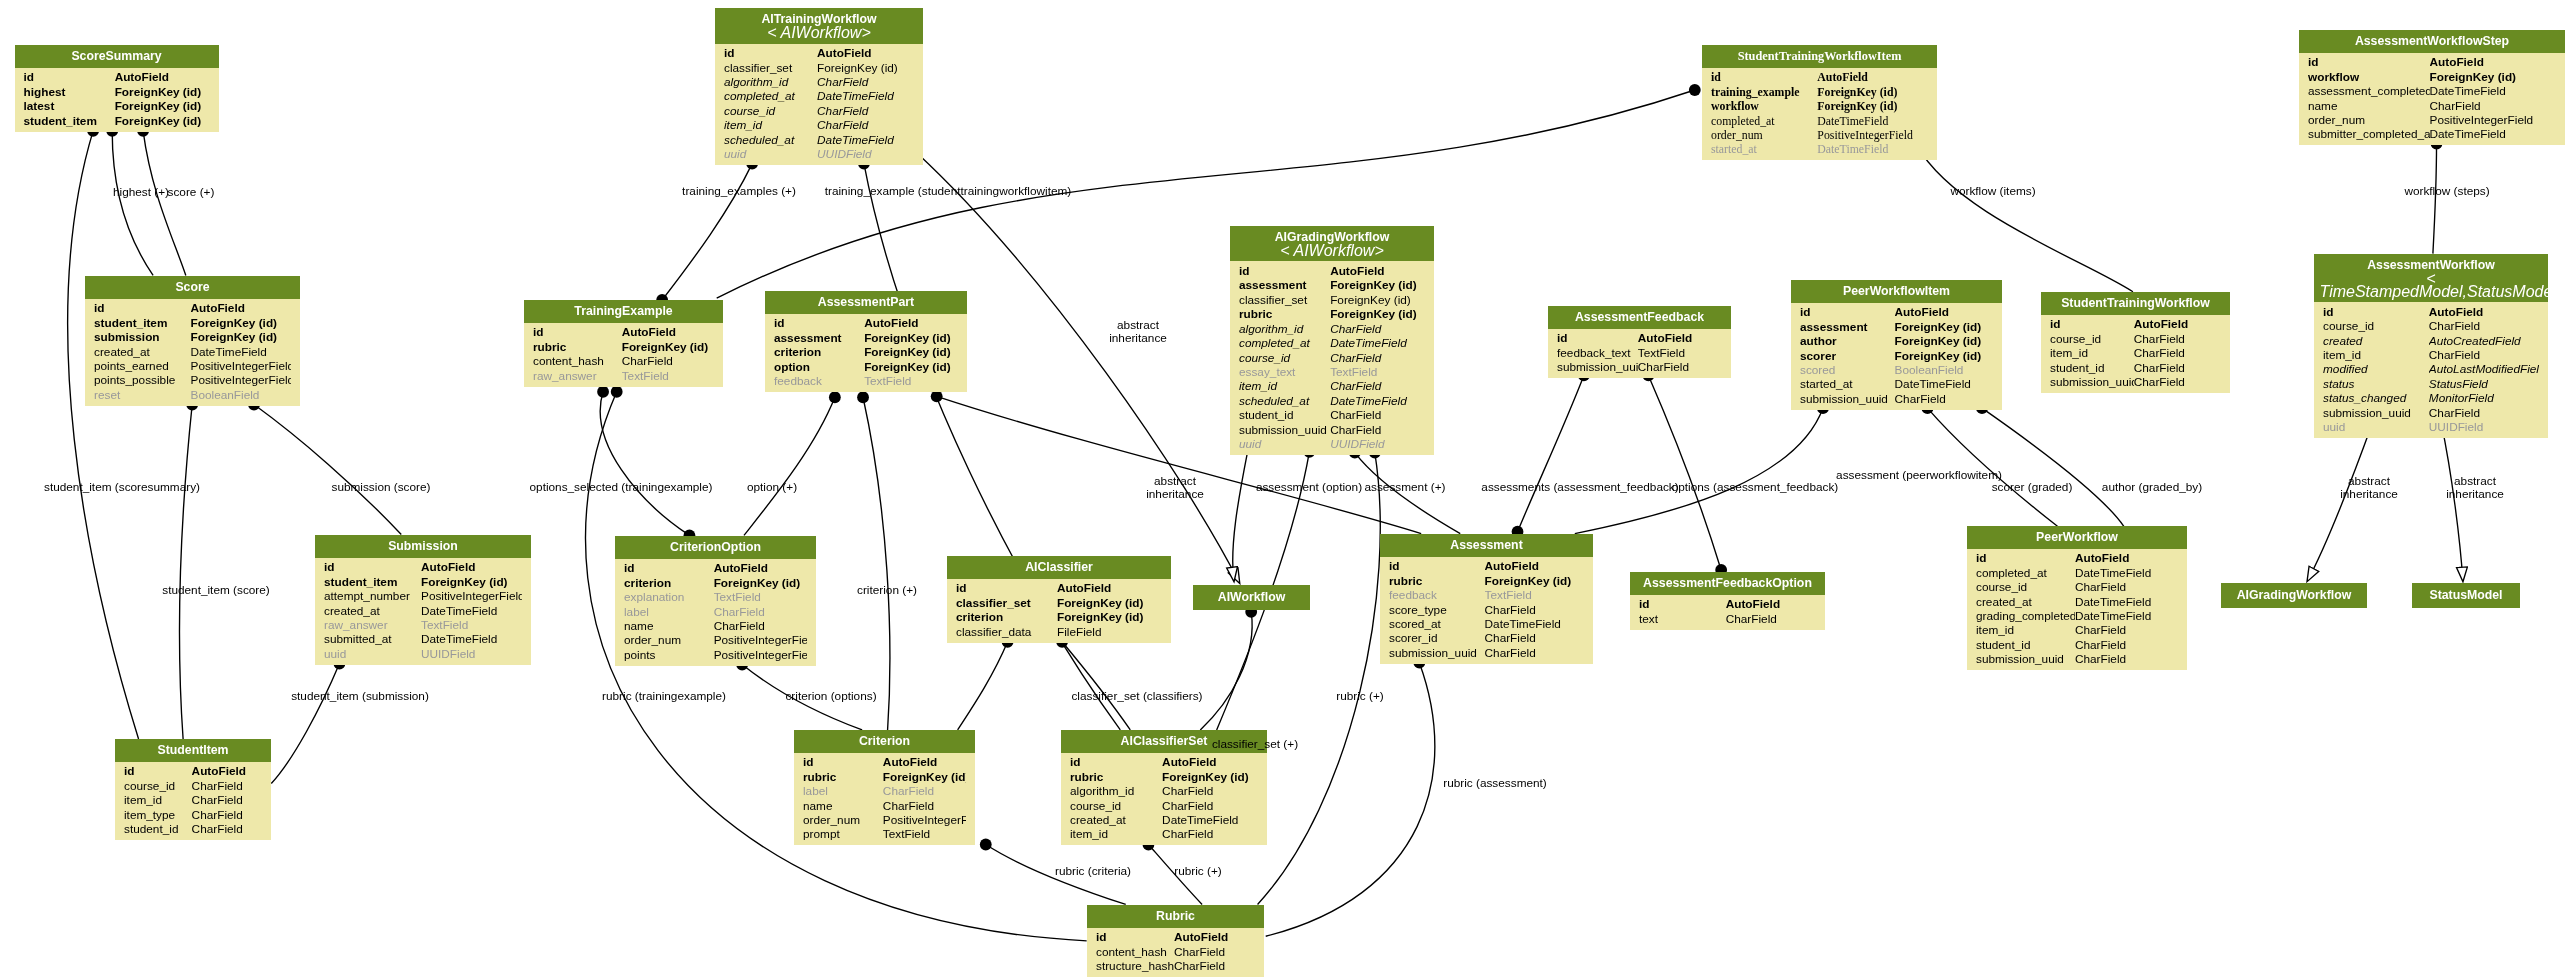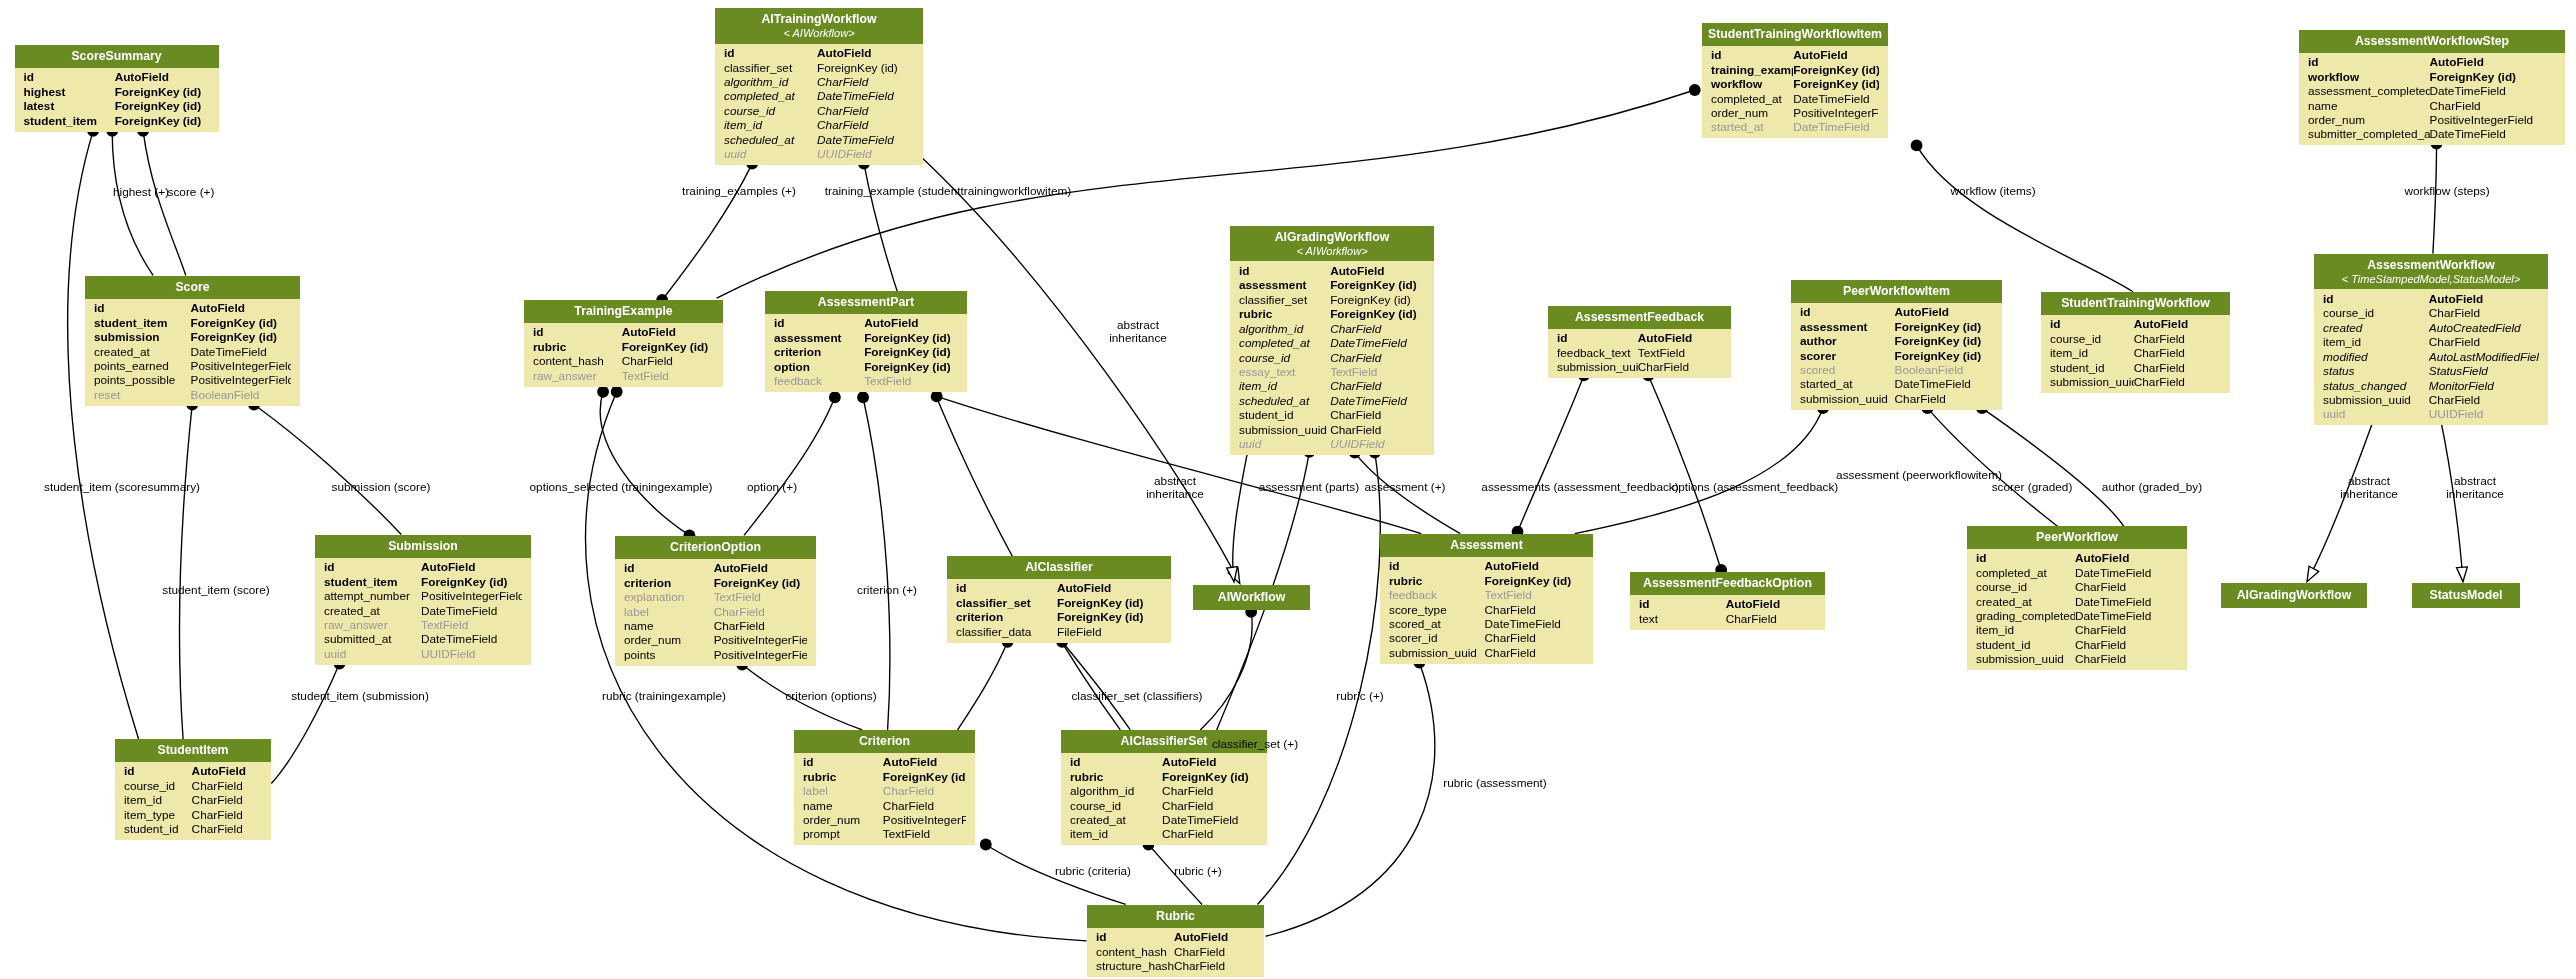--- a/index.html
+++ b/index.html
@@ -3,21 +3,21 @@
 <meta charset="utf-8">
 <style>
   html,body{margin:0;padding:0;background:#ffffff;}
   #canvas{position:relative;width:2576px;height:979px;background:#ffffff;
           font-family:"Liberation Sans","DejaVu Sans",sans-serif;overflow:hidden;}
   #edges{position:absolute;left:0;top:0;width:2576px;height:979px;}
   .edge{fill:none;stroke:#000;stroke-width:1.5px;}
   .node{position:absolute;font-size:11.8px;color:#000;}
   .node-header{background:#698b22;color:#ffffff;text-align:center;font-weight:bold;
                font-size:12.3px;line-height:15.5px;padding:3.6px 5.5px;}
-  .node-sub{font-weight:normal;font-style:italic;font-size:11px;line-height:12.7px;}
+  .node-sub{font-weight:normal;font-style:italic;font-size:16px;line-height:12.7px;}
   .node-body{background:#eee8aa;padding:2.7px 0 3.6px 0;}
   .frow{display:flex;line-height:14.4px;padding:0 9px;white-space:nowrap;}
   .fname{width:49%;overflow:hidden;}
   .ftype{width:51%;overflow:hidden;}
   .frow.bold{font-weight:bold;}
   .frow.dim{color:#98989a;}
   .frow.inh{font-style:italic;}
   .frow.inhdim{font-style:italic;color:#98989a;}
   .abstract .node-header{padding:4.5px 5.5px;}
   .edge-label{position:absolute;transform:translate(-50%,-50%);font-size:11.8px;
@@ -585,21 +585,21 @@
           <div class="frow bold">
             <span class="fname">id</span>
             <span class="ftype">AutoField</span>
           </div>
           <div class="frow normal">
             <span class="fname">text</span>
             <span class="ftype">CharField</span>
           </div>
         </div>
       </div>
-      <div class="node" style="left: 1702px; top: 23px; width: 186px;">
+      <div class="node" style="left: 1702px; top: 45px; width: 235px; font-family: Liberation Serif, serif;">
         <div class="node-header">
           <div>StudentTrainingWorkflowItem</div>
         </div>
         <div class="node-body">
           <div class="frow bold">
             <span class="fname">id</span>
             <span class="ftype">AutoField</span>
           </div>
           <div class="frow bold">
             <span class="fname">training_example</span>
@@ -819,21 +819,21 @@
       <div class="edge-label" style="left: 360px; top: 697px;">student_item (submission)</div>
       <div class="edge-label" style="left: 739px; top: 192px;">training_examples (+)</div>
       <div class="edge-label" style="left: 1138px; top: 332px;">abstract
 inheritance</div>
       <div class="edge-label" style="left: 948px; top: 192px;">training_example (studenttrainingworkflowitem)</div>
       <div class="edge-label" style="left: 1993px; top: 192px;">workflow (items)</div>
       <div class="edge-label" style="left: 621px; top: 488px;">options_selected (trainingexample)</div>
       <div class="edge-label" style="left: 664px; top: 697px;">rubric (trainingexample)</div>
       <div class="edge-label" style="left: 772px; top: 488px;">option (+)</div>
       <div class="edge-label" style="left: 887px; top: 591px;">criterion (+)</div>
-      <div class="edge-label" style="left: 1309px; top: 488px;">assessment (parts)</div>
+      <div class="edge-label" style="left: 1309px; top: 488px;">assessment (option)</div>
       <div class="edge-label" style="left: 1137px; top: 697px;">classifier_set (classifiers)</div>
       <div class="edge-label" style="left: 831px; top: 697px;">criterion (options)</div>
       <div class="edge-label" style="left: 1093px; top: 872px;">rubric (criteria)</div>
       <div class="edge-label" style="left: 1198px; top: 872px;">rubric (+)</div>
       <div class="edge-label" style="left: 1175px; top: 488px;">abstract
 inheritance</div>
       <div class="edge-label" style="left: 1405px; top: 488px;">assessment (+)</div>
       <div class="edge-label" style="left: 1255px; top: 737px; margin-top: 8px;">classifier_set (+)</div>
       <div class="edge-label" style="left: 1360px; top: 697px;">rubric (+)</div>
       <div class="edge-label" style="left: 1495px; top: 784px;">rubric (assessment)</div>

